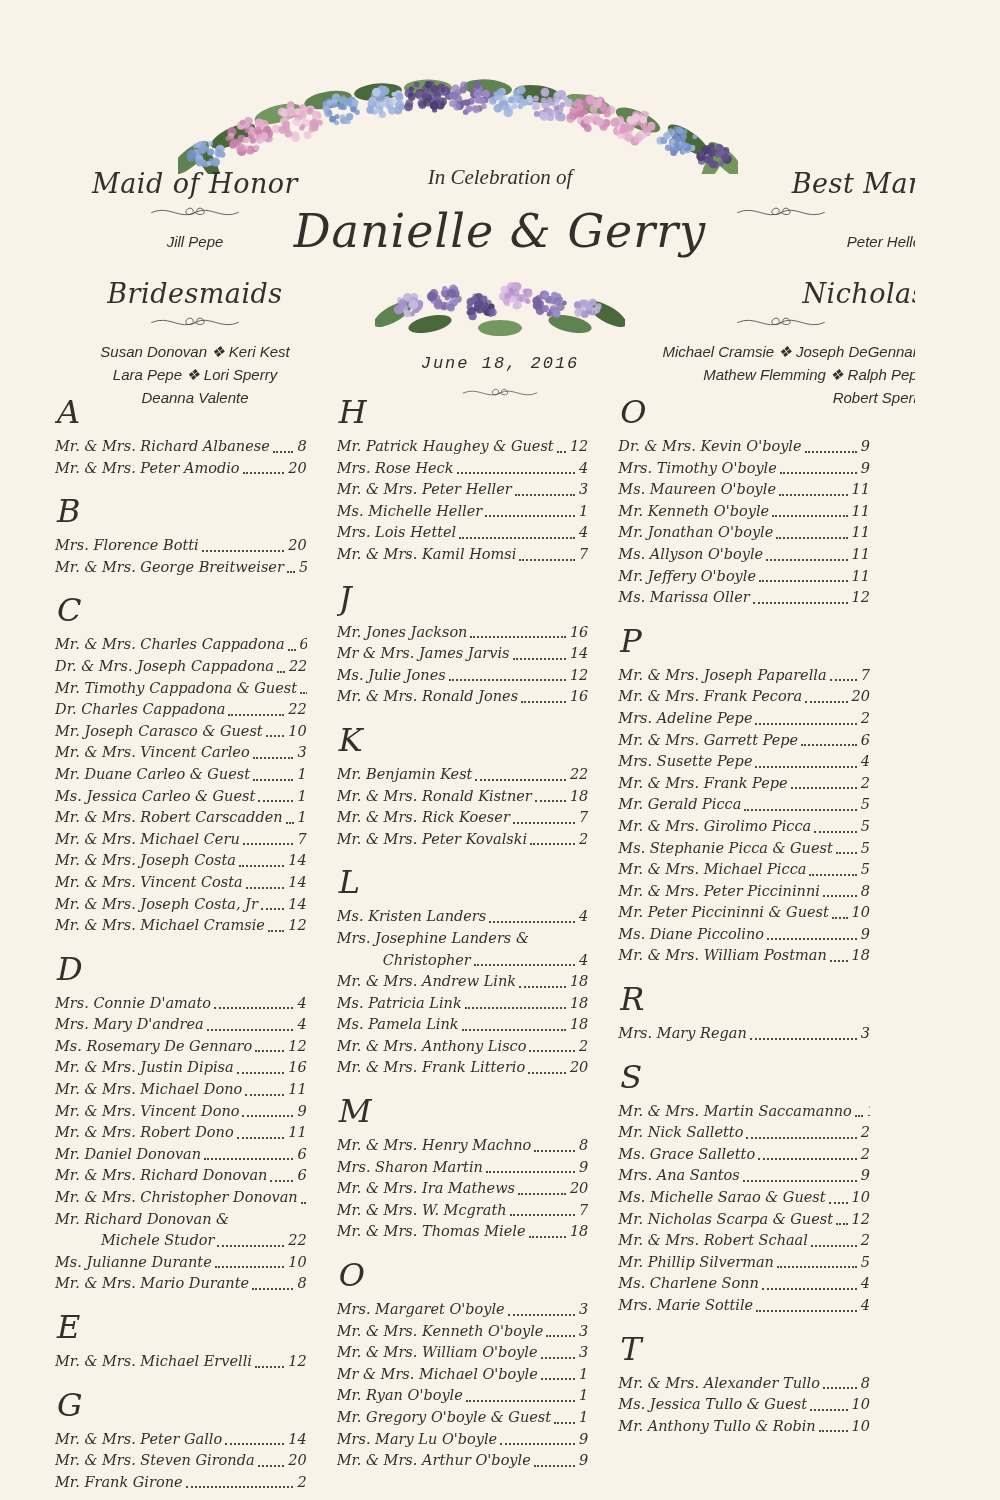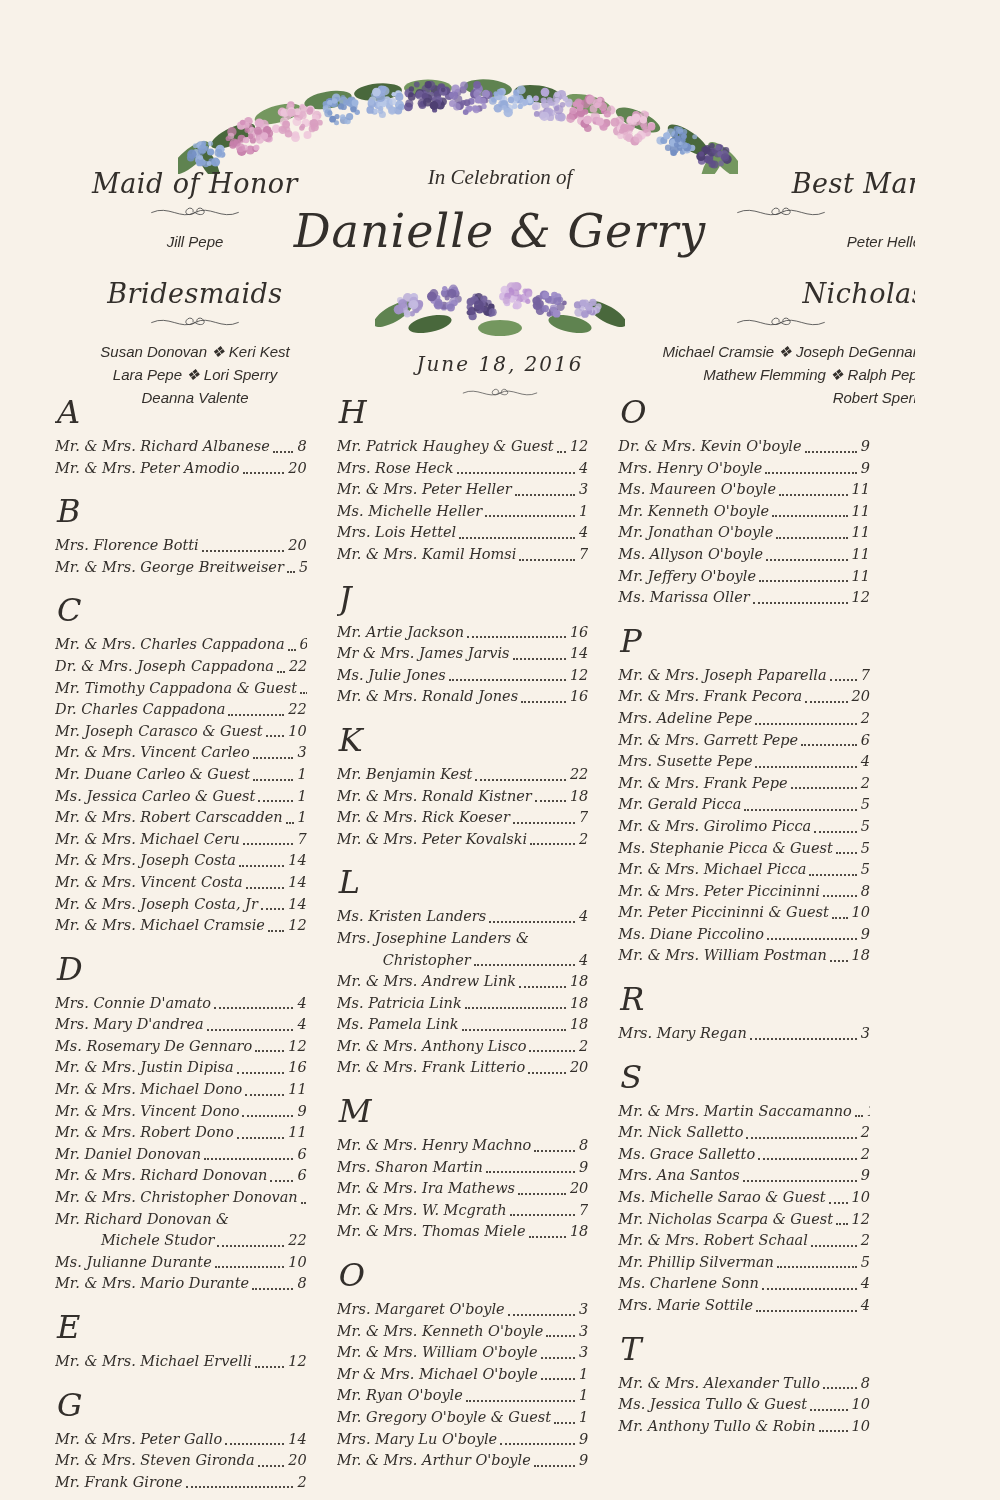--- a/index.html
+++ b/index.html
@@ -21,21 +21,21 @@
   .head-center{top:164px;left:290px;width:420px;}
   .head-right{top:168px;left:636px;width:290px;text-align:right;}
   .party-title{font-size:27px;line-height:32px;letter-spacing:.5px;}
   .party-name{font-size:15px;line-height:23px;font-family:Liberation Sans, sans-serif;}
   .flourish{display:block;margin:3px auto 8px;width:92px;height:19px;}
   .flourish.small{width:78px;height:16px;margin-top:6px;}
   .mt{margin-top:25px;}
   .kicker{font-size:21px;line-height:26px;font-family:Liberation Serif, serif;}
   .couple{font-size:46px;line-height:56px;margin-top:13px;letter-spacing:1px;white-space:nowrap;}
   .violets{display:block;margin:5px auto 0;width:250px;height:85px;}
-  .date{font-size:20px;line-height:30px;letter-spacing:2px;}
+  .date{font-size:17px;line-height:30px;letter-spacing:2px;font-family:Liberation Mono, monospace;}
 
   
   .guest-grid{position:absolute;top:393px;left:55px;right:45px;display:flex;gap:30px;}
   .guest-col{flex:1;min-width:0;overflow:hidden;}
   .letter-section{margin-top:13px;}
   .guest-col .letter-section:first-child{margin-top:0;}
   .letter{font-size:32px;line-height:38px;margin:0 0 5px 2px;font-style:italic;}
   .guest-row{display:flex;align-items:baseline;font-size:14.5px;line-height:21.6px;font-style:italic;}
   .gname{white-space:nowrap;padding-right:3px;}
   .guest-row.indent .gname{margin-left:46px;}
@@ -946,21 +946,21 @@
           </div>
           <div class="guest-row">
             <span class="gname">Mr. &amp; Mrs. Kamil Homsi</span>
             <span class="dots"></span>
             <span class="gtable">7</span>
           </div>
         </section>
         <section class="letter-section">
           <div class="letter">J</div>
           <div class="guest-row">
-            <span class="gname">Mr. Artie Jackson</span>
+            <span class="gname">Mr. Jones Jackson</span>
             <span class="dots"></span>
             <span class="gtable">16</span>
           </div>
           <div class="guest-row">
             <span class="gname">Mr &amp; Mrs. James Jarvis</span>
             <span class="dots"></span>
             <span class="gtable">14</span>
           </div>
           <div class="guest-row">
             <span class="gname">Ms. Julie Jones</span>
@@ -1111,21 +1111,21 @@
       </div>
     <div class="guest-col">
         <section class="letter-section">
           <div class="letter">O</div>
           <div class="guest-row">
             <span class="gname">Dr. &amp; Mrs. Kevin O'boyle</span>
             <span class="dots"></span>
             <span class="gtable">9</span>
           </div>
           <div class="guest-row">
-            <span class="gname">Mrs. Henry O'boyle</span>
+            <span class="gname">Mrs. Timothy O'boyle</span>
             <span class="dots"></span>
             <span class="gtable">9</span>
           </div>
           <div class="guest-row">
             <span class="gname">Ms. Maureen O'boyle</span>
             <span class="dots"></span>
             <span class="gtable">11</span>
           </div>
           <div class="guest-row">
             <span class="gname">Mr. Kenneth O'boyle</span>

